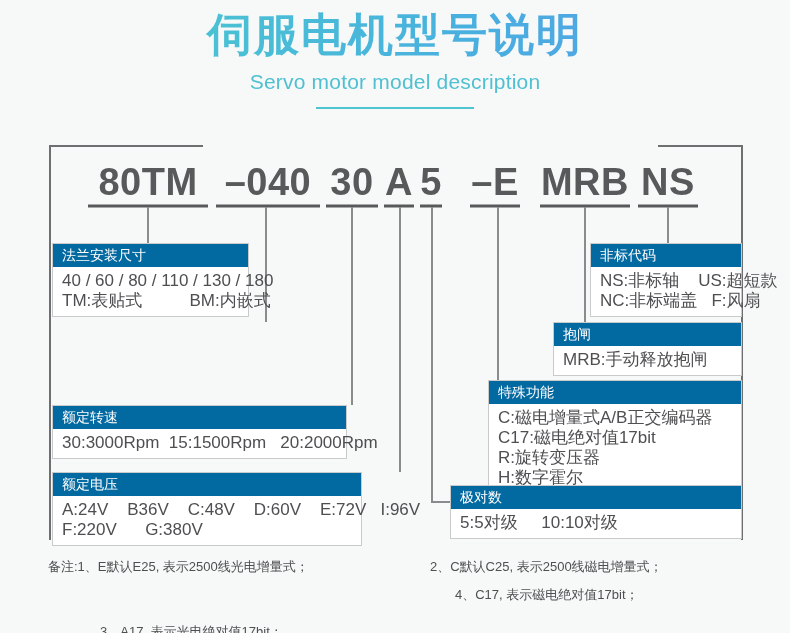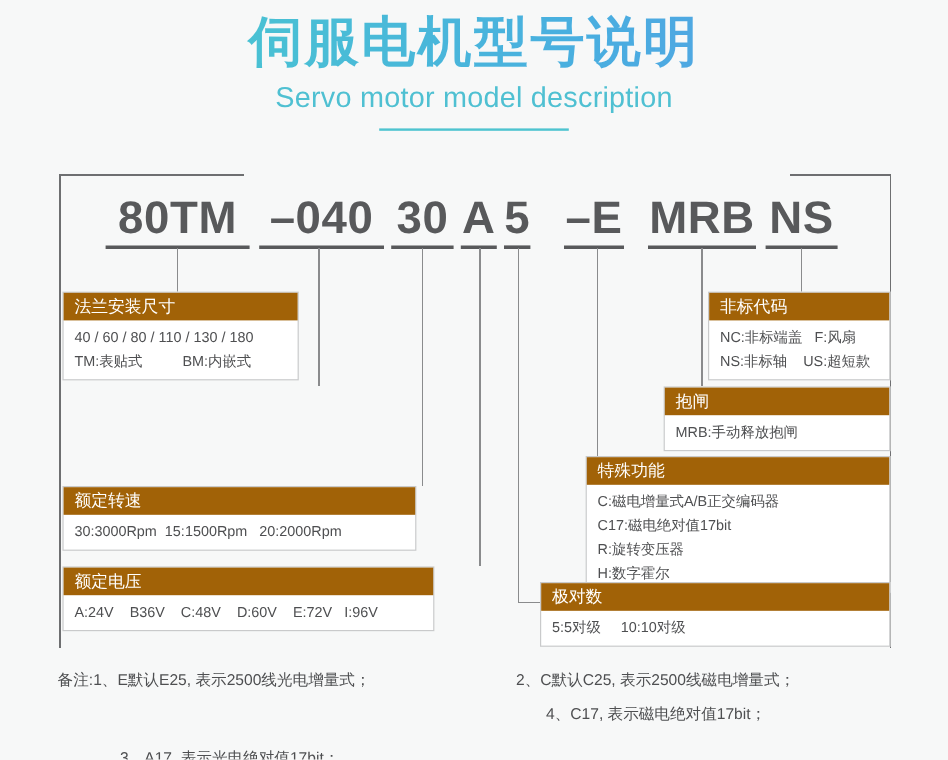--- a/index.html
+++ b/index.html
@@ -28,21 +28,21 @@
     font-weight: bold;
     letter-spacing: 2px;
     line-height: 58px;
     background: linear-gradient(90deg, #52d1c8 0%, #49c0d4 28%, #49aee0 62%, #5b9ae6 100%);
     -webkit-background-clip: text;
     background-clip: text;
     color: transparent;
     -webkit-text-fill-color: transparent;
   }
   #title-en {
-    font-size: 24px;
+    font-size: 21px;
     letter-spacing: .2px;
     line-height: 32px;
     margin-top: 2px;
     color: #4fc0d2;
   }
   #title-rule {
     width: 158px;
     height: 2px;
     background: #4ec4d0;
     margin: 9px auto 0 auto;
@@ -82,36 +82,36 @@
   }
 
   
   .box {
     position: absolute;
     background: #ffffff;
     border: 1px solid #c9cacb;
     box-sizing: border-box;
   }
   .box-head {
-    background: #a16207;
+    background: #0369a1;
     color: #ffffff;
     font-size: 14px;
     line-height: 23px;
     height: 23px;
     padding: 0 0 0 9px;
     box-sizing: border-box;
     white-space: nowrap;
     overflow: hidden;
   }
   .box-body {
     padding: 4px 8px 5px 9px;
     box-sizing: border-box;
   }
   .box-line {
-    font-size: 12px;
+    font-size: 17px;
     line-height: 20px;
     color: #4e4f51;
     white-space: pre;
   }
 
   
   #notes {
     position: absolute;
     left: 0; top: 550px;
     width: 790px;
@@ -190,28 +190,29 @@
     <div class="box-head">额定转速</div>
     <div class="box-body">
       <div class="box-line">30:3000Rpm  15:1500Rpm   20:2000Rpm</div>
     </div>
   </div>
 
   <div class="box" style="left:52px;top:472px;width:310px">
     <div class="box-head">额定电压</div>
     <div class="box-body">
       <div class="box-line">A:24V    B36V    C:48V    D:60V    E:72V   I:96V</div>
+      <div class="box-line">F:220V      G:380V</div>
     </div>
   </div>
 
   <div class="box" style="left:590px;top:243px;width:152px">
     <div class="box-head">非标代码</div>
     <div class="box-body">
+      <div class="box-line">NS:非标轴    US:超短款</div>
       <div class="box-line">NC:非标端盖   F:风扇</div>
-      <div class="box-line">NS:非标轴    US:超短款</div>
     </div>
   </div>
 
   <div class="box" style="left:553px;top:322px;width:189px">
     <div class="box-head">抱闸</div>
     <div class="box-body">
       <div class="box-line">MRB:手动释放抱闸</div>
     </div>
   </div>
 

